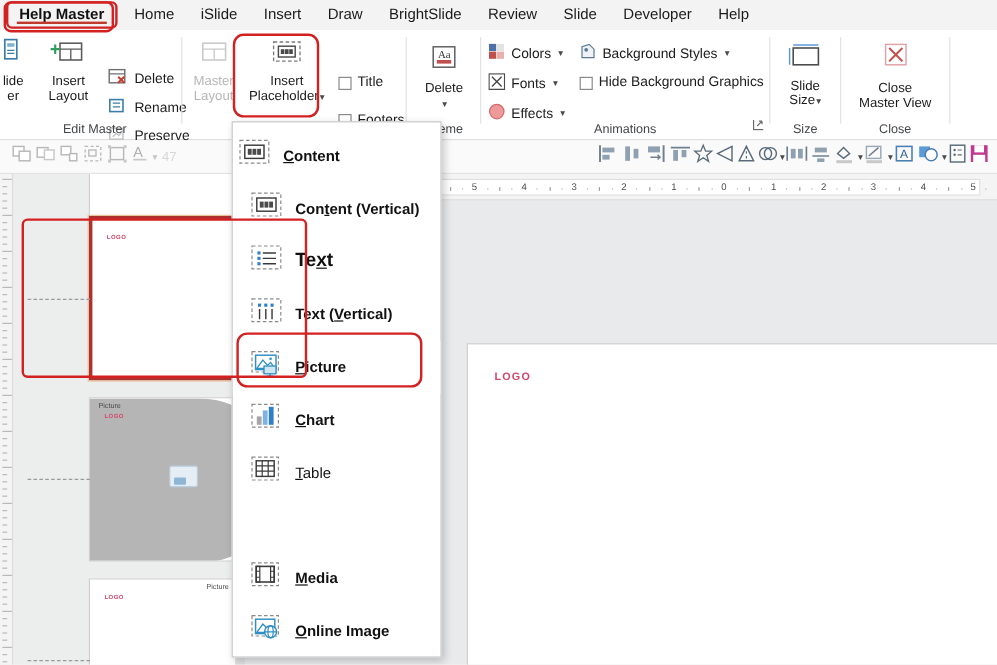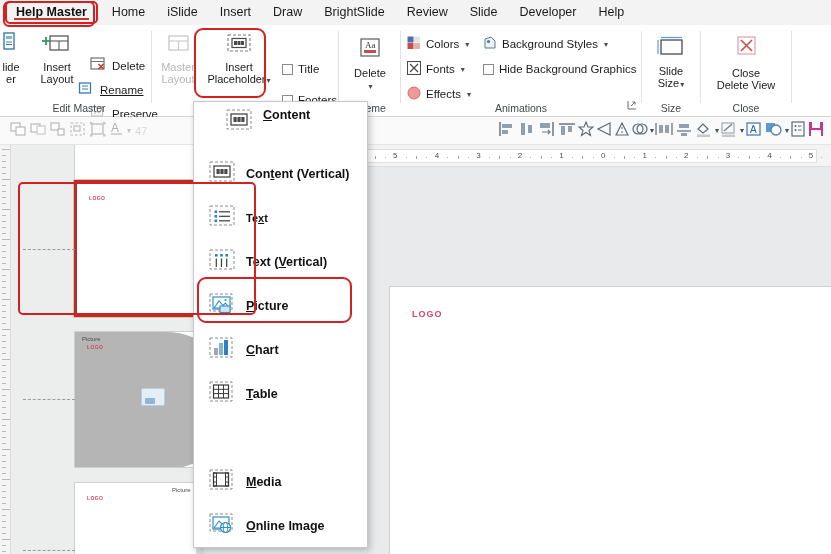--- a/index.html
+++ b/index.html
@@ -196,21 +196,21 @@
           <svg width="17" height="15" viewBox="0 0 17 15">
             <rect x="1" y="1" width="13" height="11" fill="none" stroke="#6f6f6f" stroke-width="1.2"></rect>
             <line x1="1" y1="4.5" x2="14" y2="4.5" stroke="#6f6f6f" stroke-width="1"></line>
             <line x1="8.5" y1="7" x2="13.5" y2="12" stroke="#c63b2f" stroke-width="1.6"></line>
             <line x1="13.5" y1="7" x2="8.5" y2="12" stroke="#c63b2f" stroke-width="1.6"></line>
           </svg>
         </span>
         <span>Delete</span>
       </div>
 
-      <div class="smallrow" style="left:78px; top:56px;text-decoration:underline;">
+      <div class="smallrow" style="left:90px; top:56px;">
         <span class="ico">
           <svg width="17" height="15" viewBox="0 0 17 15">
             <rect x="1.5" y="2" width="11" height="10" fill="none" stroke="#3a7ca8" stroke-width="1.3"></rect>
             <line x1="4" y1="5" x2="10" y2="5" stroke="#3a7ca8" stroke-width="1"></line>
             <line x1="4" y1="8" x2="10" y2="8" stroke="#3a7ca8" stroke-width="1"></line>
           </svg>
         </span>
         <span>Rename</span>
       </div>
 
@@ -372,21 +372,21 @@
 
     <div class="grp" style="left:701px; width:90px;">
       <div class="bigbtn" style="left:4px; top:10px; width:82px;">
         <span class="gl ico">
           <svg width="30" height="26" viewBox="0 0 30 26">
             <rect x="7" y="2" width="17" height="17" fill="#ffffff" stroke="#e0a0a8" stroke-width="1.2"></rect>
             <path d="M10 5 L21 16 M21 5 L10 16" stroke="#c0504d" stroke-width="1.6"></path>
           </svg>
         </span>
         <span>Close</span><br>
-        <span>Delete View</span>
+        <span>Master View</span>
       </div>
       <div class="grplabel">Close</div>
     </div>
 
     <div class="sep" style="left:791px;"></div>
   </div>
 
   <div class="qtoolbar">
     <div style="width:8px"></div>
     <span class="ico">
@@ -718,21 +718,21 @@
         <div class="slide">
           <div class="slidelogo">LOGO</div>
         </div>
       </div>
     </div>
   </div>
 
   <div id="menu" style="position:absolute; left:193px; top:101px; width:175px; height:447px;
               background:#ffffff; border:1px solid #c8c8c8;
               box-shadow:2px 3px 7px rgba(0,0,0,.22); z-index:30;">
-  <div style="position: absolute; left: 0px; top: 6px; width: 173px; height: 44px; display: flex; gap: 11px; padding-left: 31px;">
+  <div style="position: absolute; left: 0px; top: 6px; width: 173px; height: 44px; display: flex; align-items: center; gap: 11px; padding-left: 4px;">
         <span class="ico"><svg width="27" height="25" viewBox="0 0 27 25">
             <rect x="2" y="2" width="24" height="19" fill="none" stroke="#8a8a8a" stroke-width="1" stroke-dasharray="3,2"></rect>
             <rect x="6" y="6" width="16" height="11" fill="none" stroke="#3a3a3a" stroke-width="1.2"></rect>
             <rect x="8.5" y="9" width="3.2" height="5" fill="#4a4a4a"></rect>
             <rect x="12.4" y="9" width="3.2" height="5" fill="#4a4a4a"></rect>
             <rect x="16.3" y="9" width="3.2" height="5" fill="#4a4a4a"></rect>
           </svg></span>
         <span style="font-size: 12.5px; font-weight: bold; color: rgb(17, 17, 17); white-space: nowrap;"><span style="text-decoration:underline">C</span>ontent</span>
       </div>
       <div style="position: absolute; left: 0px; top: 50px; width: 173px; height: 44px; display: flex; align-items: center; gap: 11px; padding-left: 14px;">
@@ -748,21 +748,21 @@
       <div style="position: absolute; left: 0px; top: 94px; width: 173px; height: 44px; display: flex; align-items: center; gap: 11px; padding-left: 14px;">
         <span class="ico"><svg width="27" height="25" viewBox="0 0 27 25">
             <rect x="2" y="2" width="24" height="19" fill="none" stroke="#8a8a8a" stroke-width="1" stroke-dasharray="3,2"></rect>
             <rect x="6.5" y="6.5" width="2.6" height="2.6" fill="#2f7fc4"></rect>
             <rect x="6.5" y="11" width="2.6" height="2.6" fill="#2f7fc4"></rect>
             <rect x="6.5" y="15.5" width="2.6" height="2.6" fill="#2f7fc4"></rect>
             <line x1="11" y1="7.8" x2="22" y2="7.8" stroke="#3a3a3a" stroke-width="1.2"></line>
             <line x1="11" y1="12.3" x2="22" y2="12.3" stroke="#3a3a3a" stroke-width="1.2"></line>
             <line x1="11" y1="16.8" x2="22" y2="16.8" stroke="#3a3a3a" stroke-width="1.2"></line>
           </svg></span>
-        <span style="font-size: 11px; font-weight: bold; color: rgb(17, 17, 17); white-space: nowrap;">Te<span style="text-decoration:underline">x</span>t</span>
+        <span style="font-size: 16px; font-weight: bold; color: rgb(17, 17, 17); white-space: nowrap;">Te<span style="text-decoration:underline">x</span>t</span>
       </div>
       <div style="position: absolute; left: 0px; top: 138px; width: 173px; height: 44px; display: flex; align-items: center; gap: 11px; padding-left: 14px;">
         <span class="ico"><svg width="27" height="25" viewBox="0 0 27 25">
             <rect x="2" y="2" width="24" height="19" fill="none" stroke="#8a8a8a" stroke-width="1" stroke-dasharray="3,2"></rect>
             <rect x="7" y="6" width="2.6" height="2.6" fill="#2f7fc4"></rect>
             <rect x="12.2" y="6" width="2.6" height="2.6" fill="#2f7fc4"></rect>
             <rect x="17.4" y="6" width="2.6" height="2.6" fill="#2f7fc4"></rect>
             <line x1="8.3" y1="10.5" x2="8.3" y2="19" stroke="#3a3a3a" stroke-width="1.2"></line>
             <line x1="13.5" y1="10.5" x2="13.5" y2="19" stroke="#3a3a3a" stroke-width="1.2"></line>
             <line x1="18.7" y1="10.5" x2="18.7" y2="19" stroke="#3a3a3a" stroke-width="1.2"></line>
@@ -792,21 +792,21 @@
       </div>
       <div style="position: absolute; left: 0px; top: 270px; width: 173px; height: 44px; display: flex; align-items: center; gap: 11px; padding-left: 14px;">
         <span class="ico"><svg width="27" height="25" viewBox="0 0 27 25">
             <rect x="2" y="2" width="22" height="19" fill="none" stroke="#8a8a8a" stroke-width="1" stroke-dasharray="3,2"></rect>
             <rect x="5.5" y="5" width="15" height="13" fill="none" stroke="#3a3a3a" stroke-width="1.2"></rect>
             <line x1="5.5" y1="9.3" x2="20.5" y2="9.3" stroke="#3a3a3a" stroke-width="1"></line>
             <line x1="5.5" y1="13.6" x2="20.5" y2="13.6" stroke="#3a3a3a" stroke-width="1"></line>
             <line x1="10.5" y1="5" x2="10.5" y2="18" stroke="#3a3a3a" stroke-width="1"></line>
             <line x1="15.5" y1="5" x2="15.5" y2="18" stroke="#3a3a3a" stroke-width="1"></line>
           </svg></span>
-        <span style="font-size: 12.5px; font-weight: bold; color: rgb(17, 17, 17); white-space: nowrap;"><span style="text-decoration:underline">T</span>able</span>
+        <span style="font-size: 12.5px; font-weight: normal; color: rgb(17, 17, 17); white-space: nowrap;"><span style="text-decoration:underline">T</span>able</span>
       </div>
       <div style="position: absolute; left: 0px; top: 402px; width: 173px; height: 44px; display: flex; align-items: center; gap: 11px; padding-left: 14px;">
         <span class="ico"><svg width="27" height="25" viewBox="0 0 27 25">
             <rect x="2" y="2" width="22" height="17" fill="none" stroke="#8a8a8a" stroke-width="1" stroke-dasharray="3,2"></rect>
             <rect x="5" y="5" width="16" height="12" fill="#ffffff" stroke="#2f8fc4" stroke-width="1.2"></rect>
             <path d="M6 16 L11 9 L15 13 L17 11 L20 16 Z" fill="#ffffff" stroke="#2f8fc4" stroke-width="1.1"></path>
             <circle cx="17.5" cy="15.5" r="5" fill="#ffffff" stroke="#2f8fc4" stroke-width="1.2"></circle>
             <ellipse cx="17.5" cy="15.5" rx="2.2" ry="5" fill="none" stroke="#2f8fc4" stroke-width="1"></ellipse>
             <line x1="12.5" y1="15.5" x2="22.5" y2="15.5" stroke="#2f8fc4" stroke-width="1"></line>
           </svg></span>

